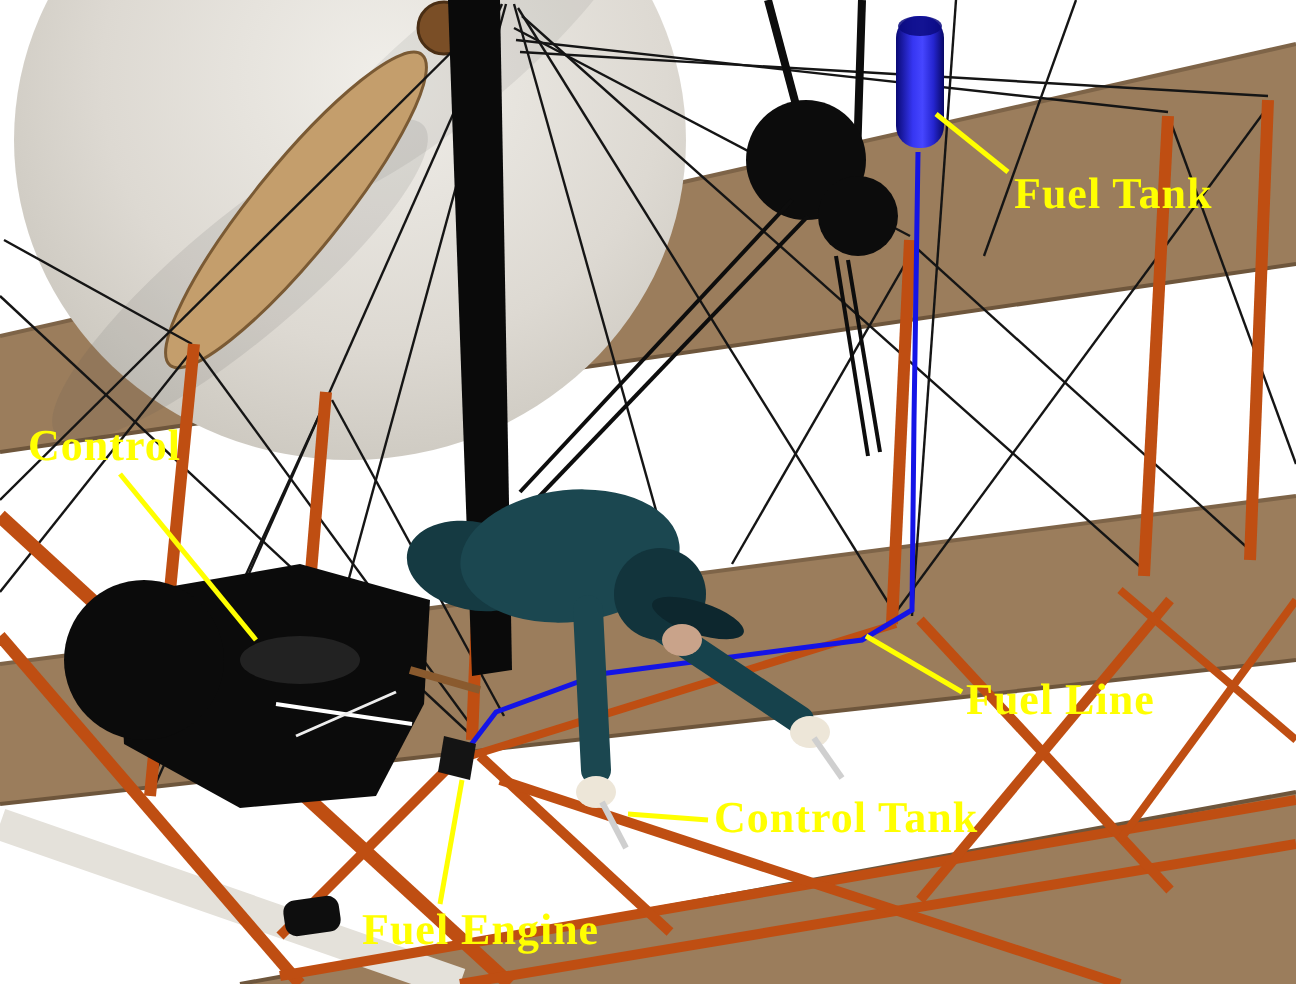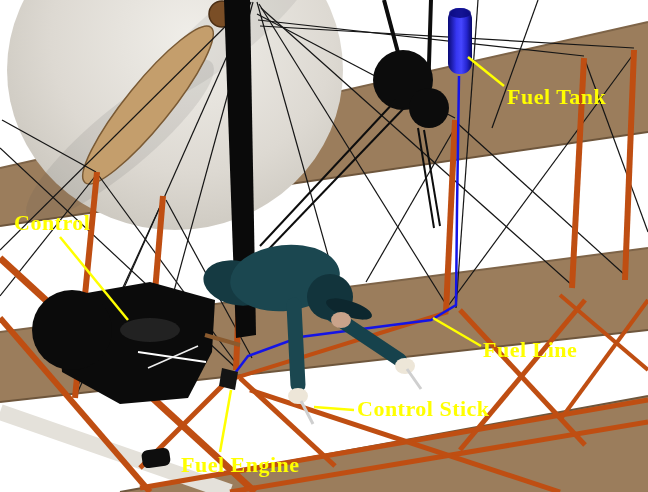--- a/index.html
+++ b/index.html
@@ -179,16 +179,16 @@
     <line x1="60" y1="237" x2="128" y2="320"></line>
     <line x1="481" y1="346" x2="433" y2="318"></line>
     <line x1="354" y1="410" x2="314" y2="407"></line>
     <line x1="220" y1="452" x2="231" y2="390"></line>
   </g>
 </svg>
 
 <div class="label" style="left:507px;top:84px;">Fuel Tank</div>
 <div class="label" style="left:14px;top:210px;">Control</div>
 <div class="label" style="left:483px;top:337px;">Fuel Line</div>
-<div class="label" style="left:357px;top:396px;">Control Stick</div>
+<div class="label" style="left:357px;top:396px;">Control Tank</div>
 <div class="label" style="left:181px;top:452px;">Fuel Engine</div>
 
 </div>
 
 </body></html>

